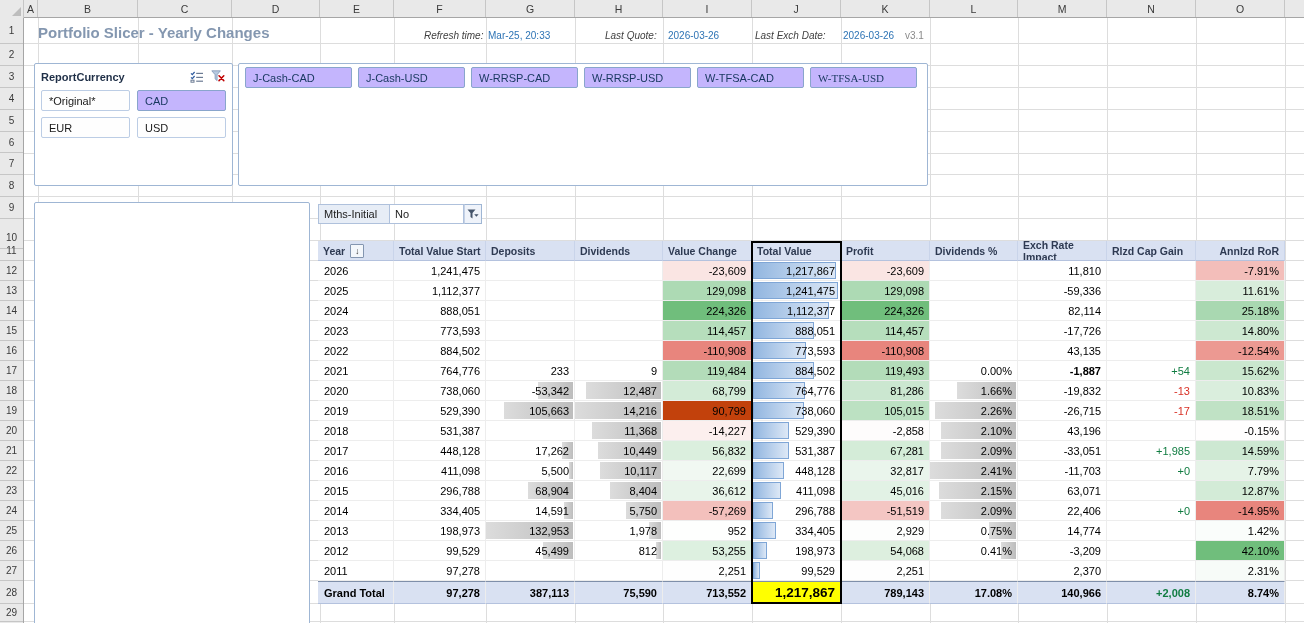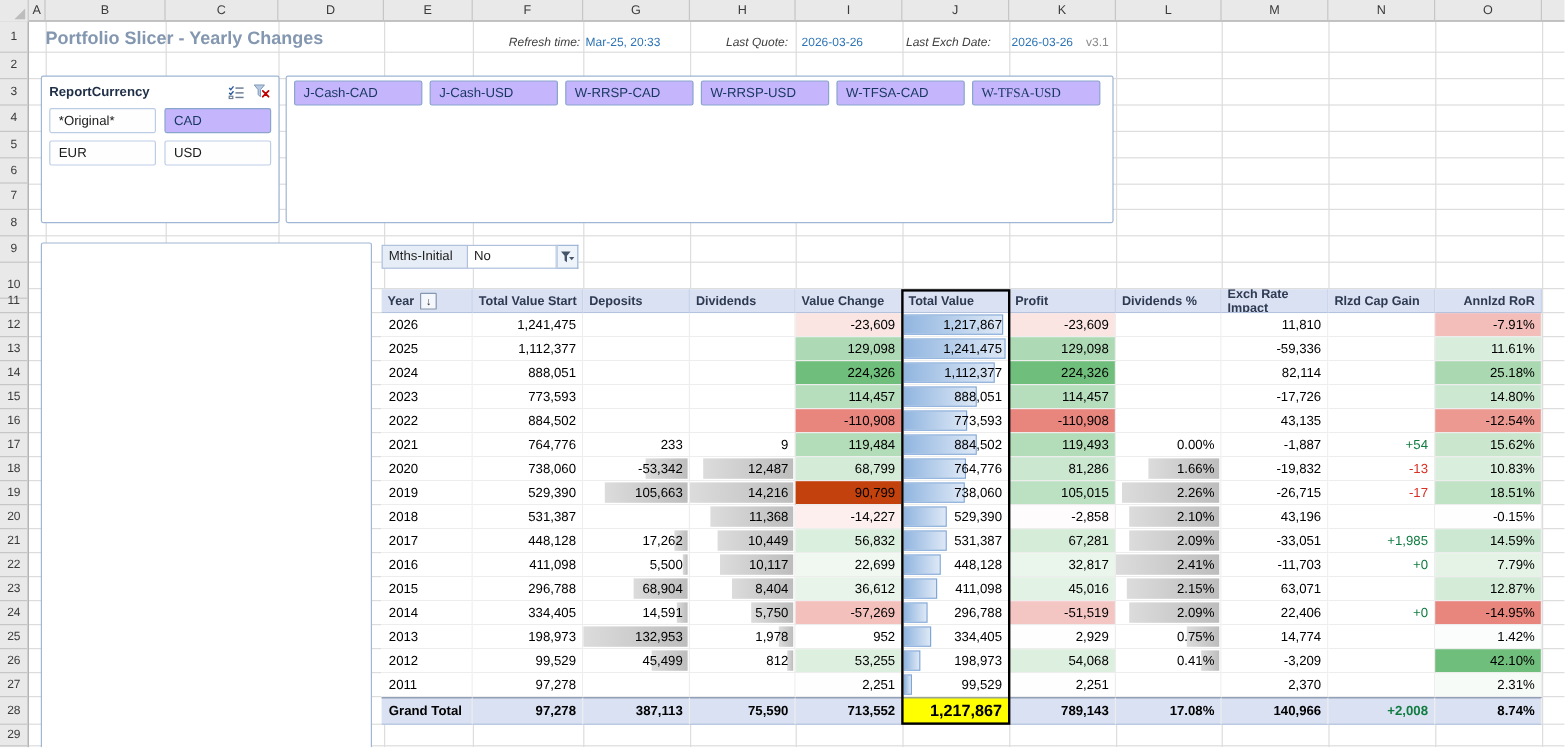--- a/index.html
+++ b/index.html
@@ -468,21 +468,21 @@
             <div class="bar bbar" style="width: 60.6px;"></div>
             <span class="ctext">884,502</span>
           </div>
           <div class="pcell ncell" style="width: 89px; background: rgb(179, 220, 185);">
             <span class="ctext">119,493</span>
           </div>
           <div class="pcell ncell" style="width: 88px;">
             <div class="bar gbar" style="width: 0px;"></div>
             <span class="ctext">0.00%</span>
           </div>
-          <div class="pcell ncell" style="width: 89px;">
+          <div class="pcell ncell" style="width: 89px; font-weight: bold;">
             <span class="ctext">-1,887</span>
           </div>
           <div class="pcell ncell" style="width: 89px; color: rgb(16, 124, 65);">
             <span class="ctext">+54</span>
           </div>
           <div class="pcell ncell" style="width: 89px; background: rgb(202, 231, 206);">
             <span class="ctext">15.62%</span>
           </div>
         </div>
         <div class="prow" style="height: 20px;">

